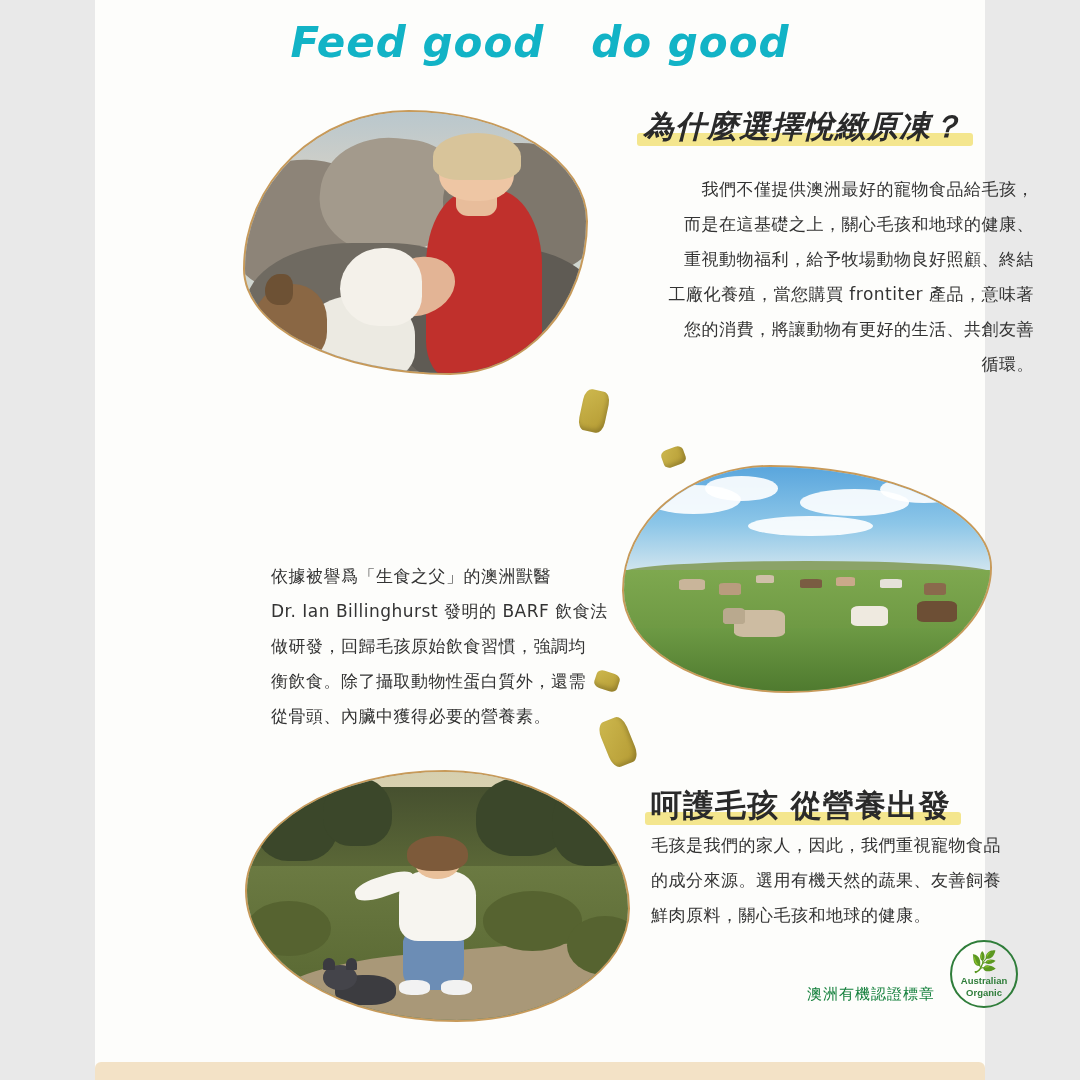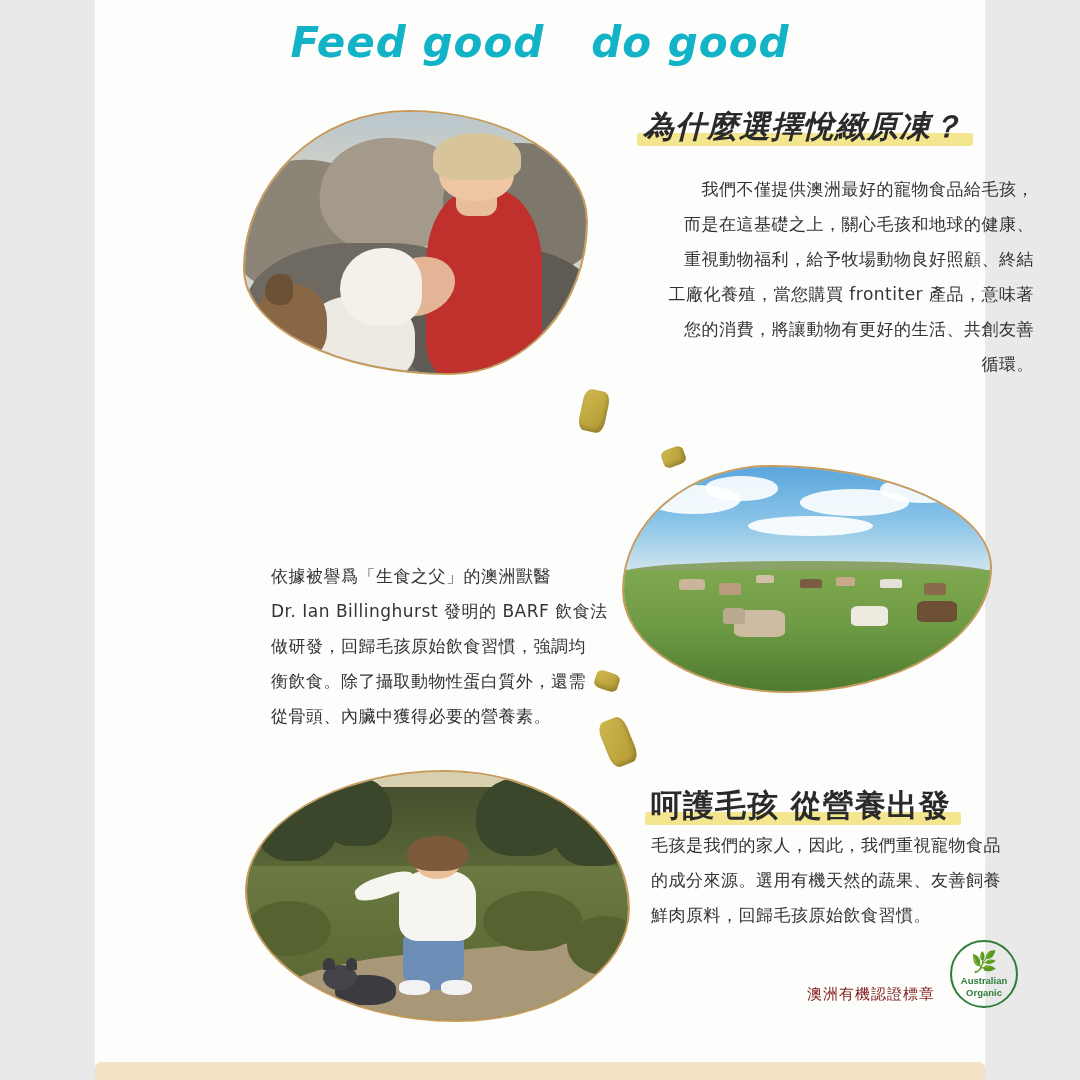--- a/index.html
+++ b/index.html
@@ -186,21 +186,21 @@
     position: absolute; left: 50%; top: 9px; transform: translateX(-50%);
     font-size: 21px; line-height: 21px; color: #2f7d3a;
   }
   .badge .l1 { position:absolute; left:0; right:0; top:33px; font-size:9.5px; font-weight:700; }
   .badge .l2 { position:absolute; left:0; right:0; top:45px; font-size:9.5px; font-weight:700; }
   .badge-caption {
     position: absolute;
     left: 712px; top: 985px;
     font-family: "DejaVu Sans", sans-serif;
     font-size: 15px;
-    color: #7f1d1d;
+    color: #15803d;
     letter-spacing: 1px;
   }
 
   .footer-strip {
     position: absolute;
     left: 95px; top: 1062px; width: 890px; height: 18px;
     background: #f3e2c6;
     border-radius: 6px 6px 0 0;
   }
 </style>
@@ -306,21 +306,21 @@
     </div>
   </div>
 
   <div class="section-title" style="left:556px; top:785px;">
     <span class="hl-wrap"><span class="hl"></span><span class="txt">呵護毛孩 從營養出發</span></span>
   </div>
 
   <div class="body-text" style="left:556px; top:828px; width:390px;">
     <p>毛孩是我們的家人，因此，我們重視寵物食品</p>
     <p>的成分來源。選用有機天然的蔬果、友善飼養</p>
-    <p>鮮肉原料，回歸毛孩原始飲食習慣。</p>
+    <p>鮮肉原料，關心毛孩和地球的健康。</p>
   </div>
 
   <div class="badge">
     <div class="leaf">🌿</div>
     <div class="l1">Australian</div>
     <div class="l2">Organic</div>
   </div>
   <div class="badge-caption">澳洲有機認證標章</div>
 
   <div class="kibble" style="left:486px; top:390px; width:26px; height:42px; transform:rotate(12deg);"></div>

